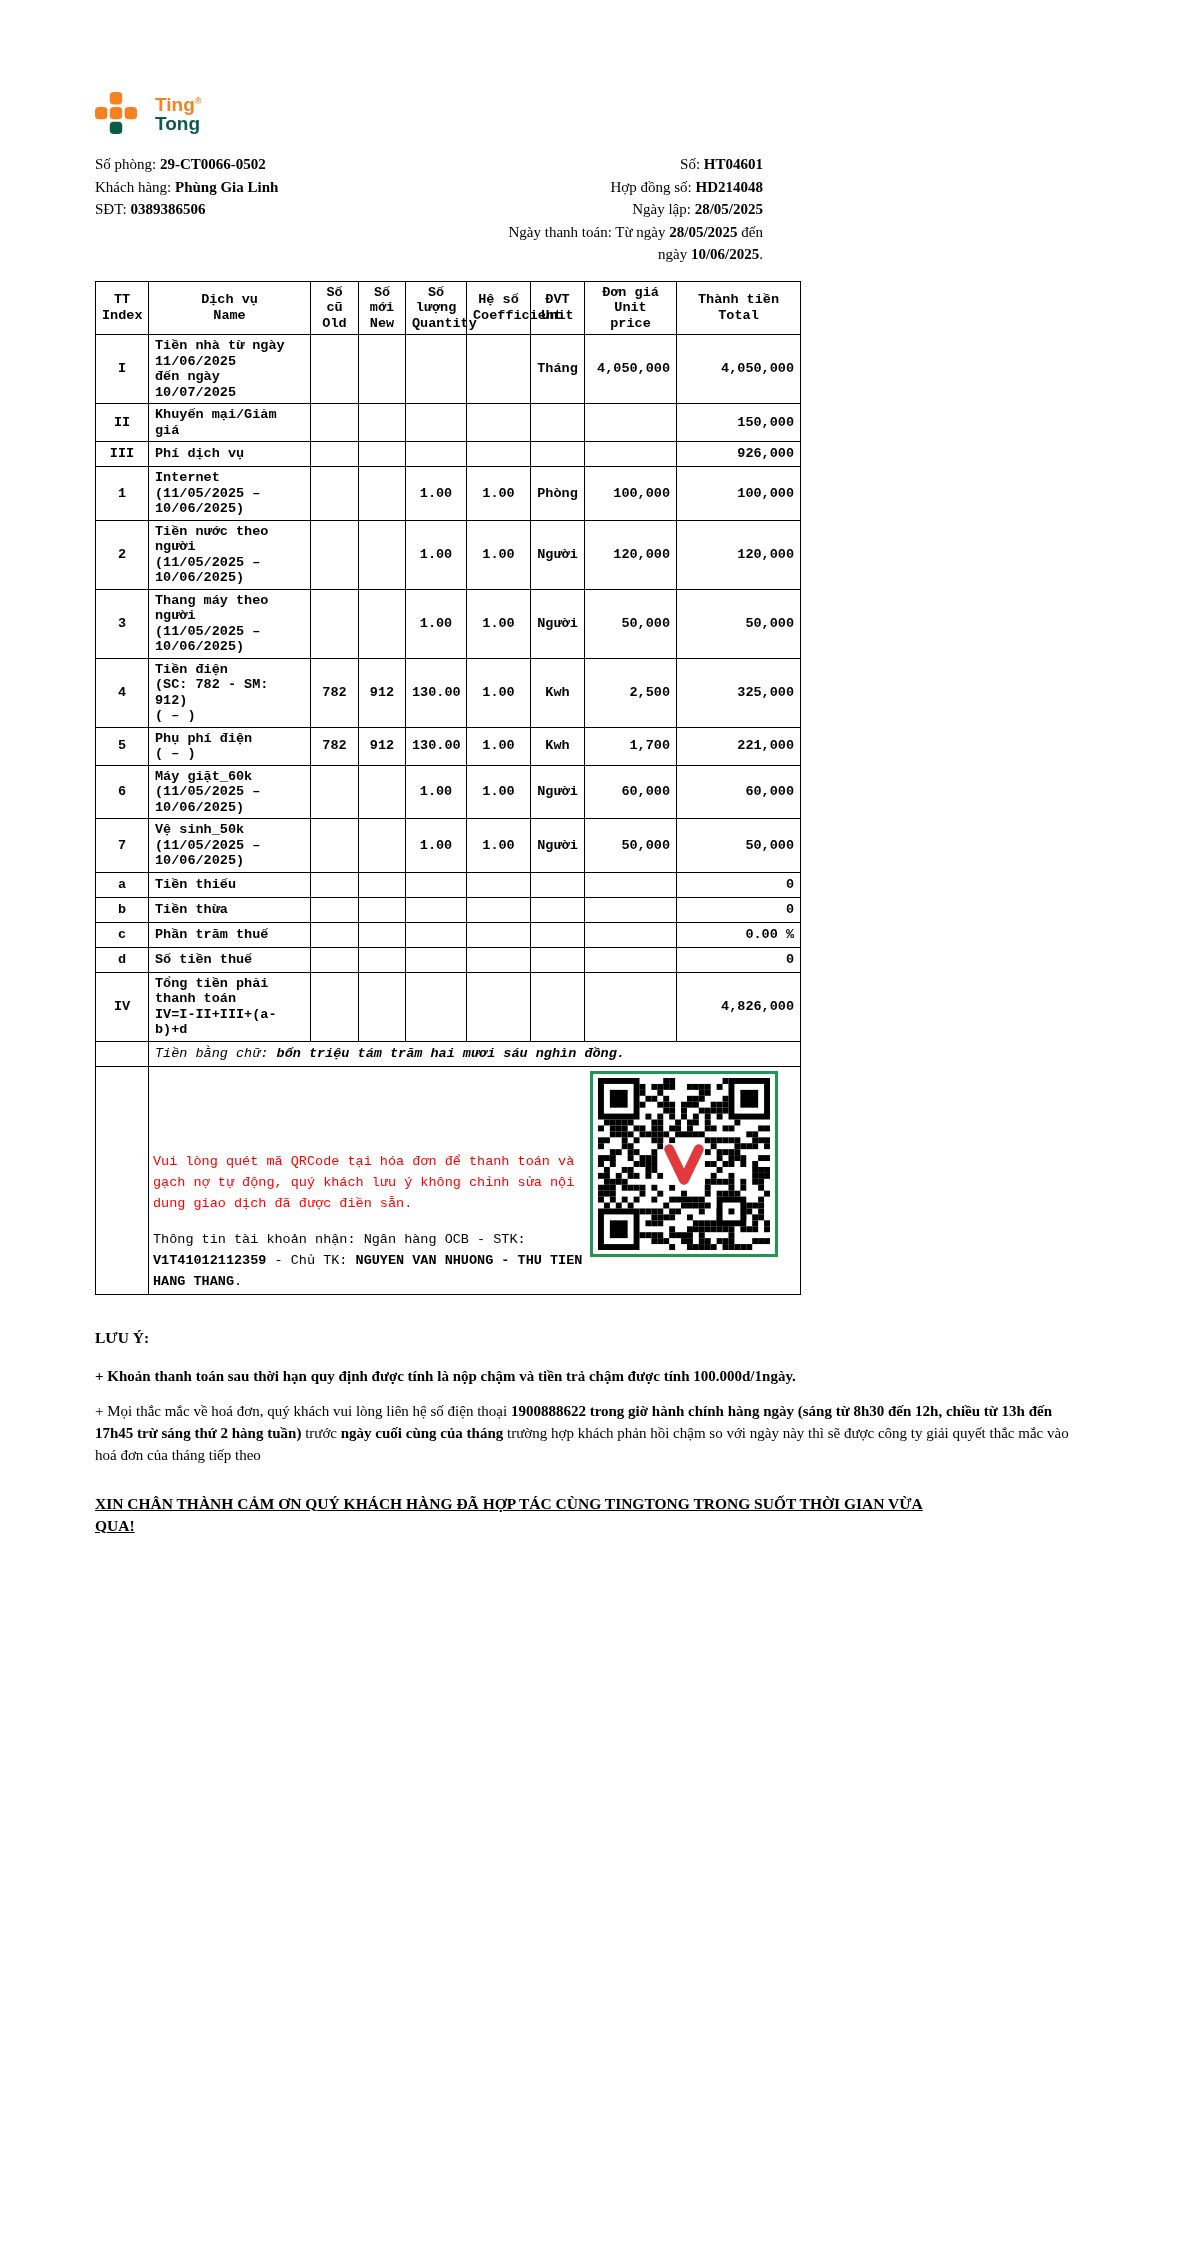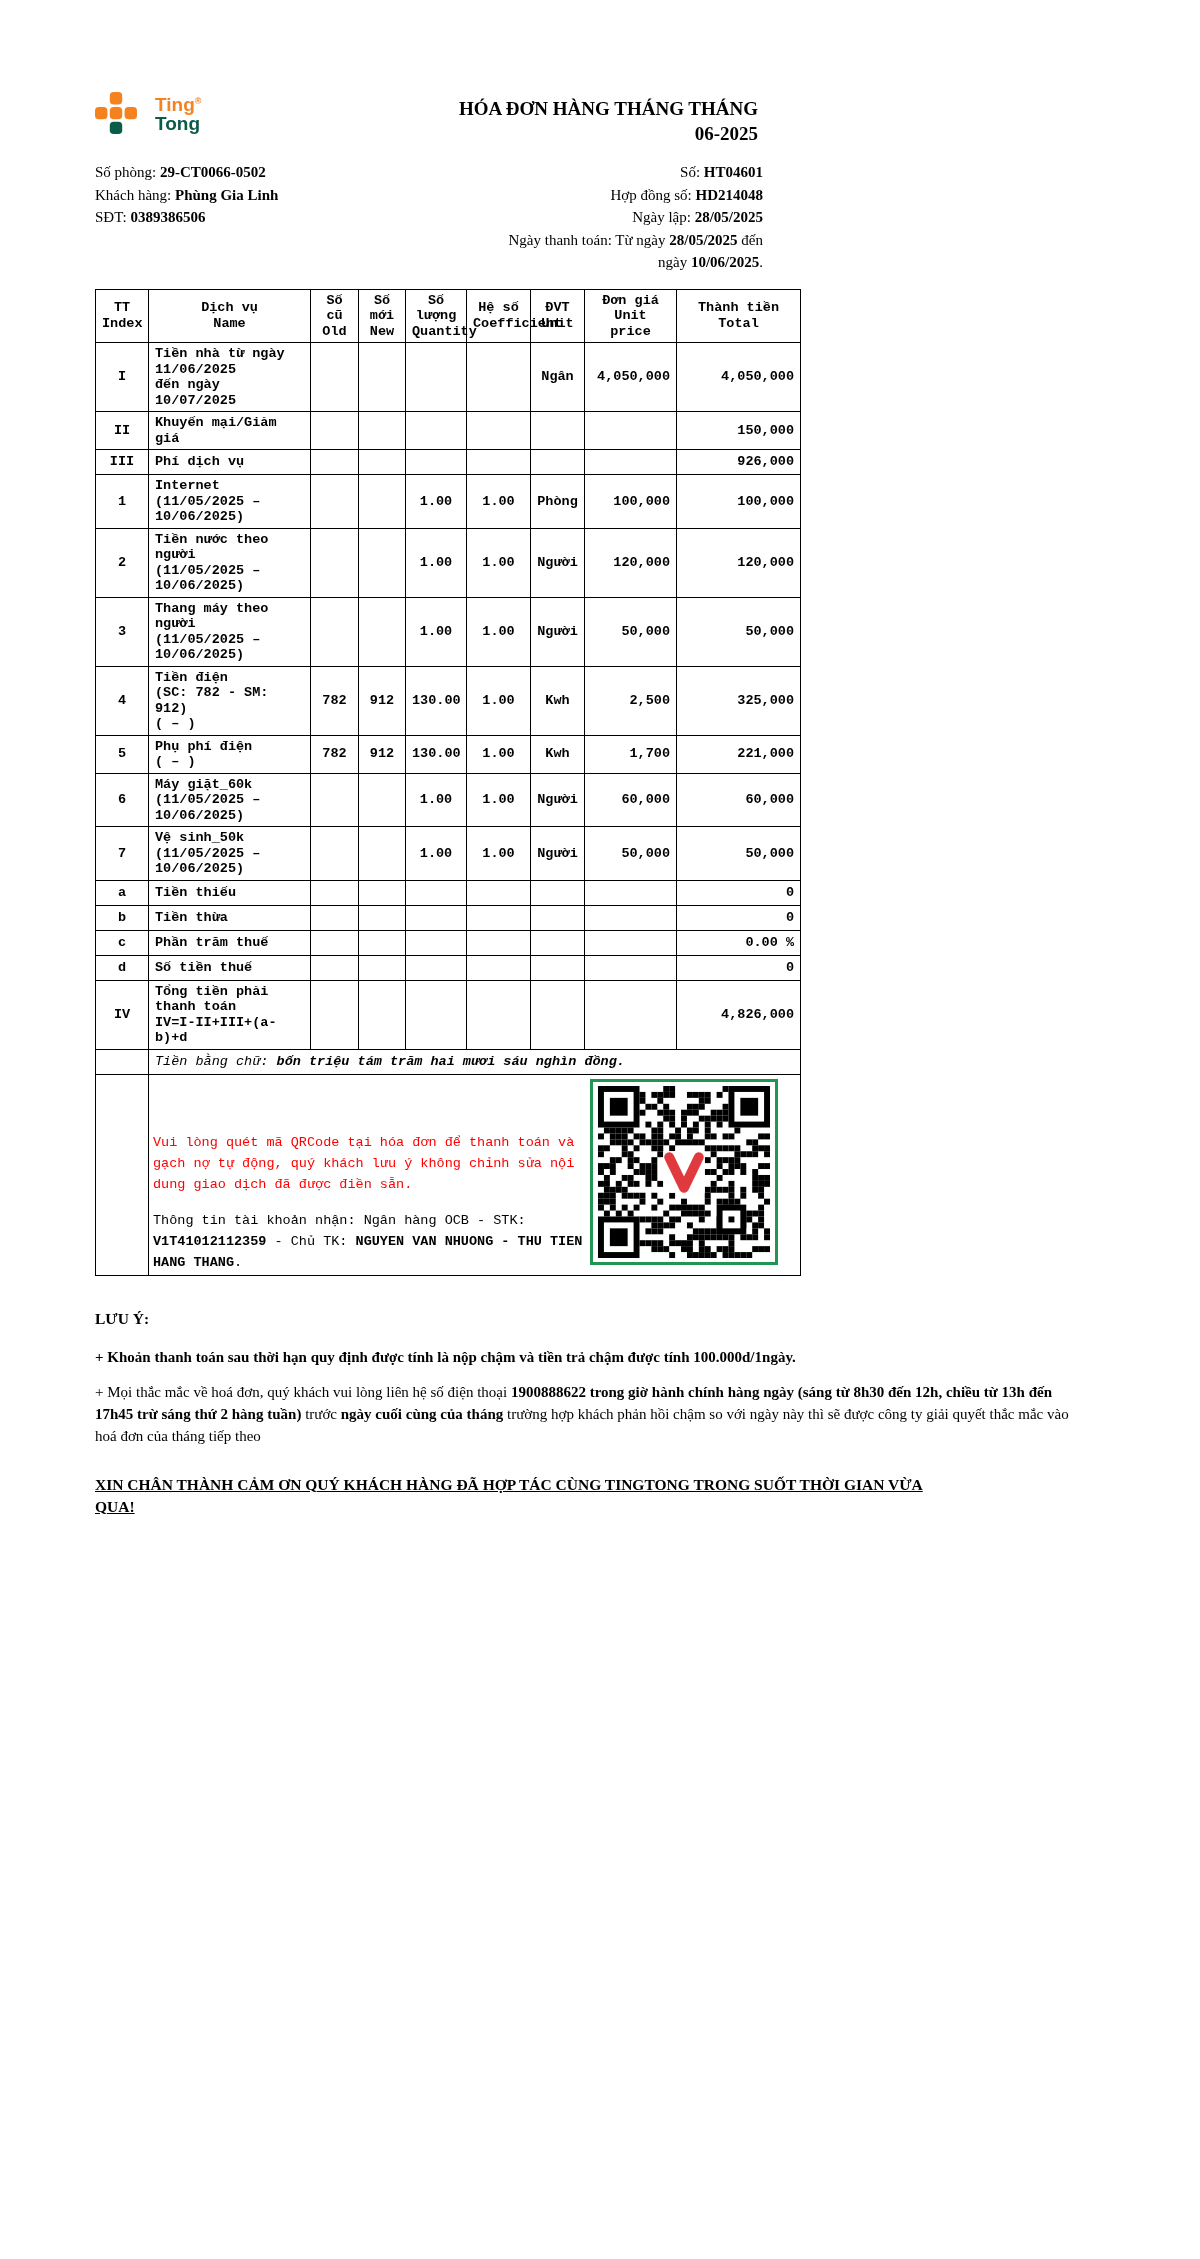--- a/index.html
+++ b/index.html
@@ -35,21 +35,21 @@
   .c-name { text-align:left; white-space:pre-line; padding-left:7px; }
   .c-old,.c-new,.c-qty,.c-coef,.c-unit { text-align:center; }
   .c-price,.c-total { text-align:right; padding-right:7px; }
   .tbl td { height:25px; }
 
   .words-cell { font-weight:normal; font-style:italic; text-align:left; padding-left:7px; height:25px; }
   .words-val { font-weight:bold; }
 
   .qr-cell { height:204px; padding:0 !important; vertical-align:top; font-weight:normal; }
   .qr-flex { display:flex; justify-content:space-between; height:100%; padding:2px 22px 2px 4px; }
-  .qr-texts { width:438px; padding-top:55px; }
+  .qr-texts { width:438px; padding-top:82px; }
   .qr-notice { color:#FF0000; font-size:13.5px; line-height:21px; }
   .qr-account { font-size:13.5px; line-height:21px; margin-top:15px; }
   .qr-box { width:188px; height:186px; border:3px solid #219653; background:#fff; margin-top:2px;
             display:flex; align-items:center; justify-content:center; }
   #qr-svg { width:172px; height:172px; display:block; }
 
   
   .footer { width:995px; margin-top:32px; font-size:15px; line-height:22px; }
   .f-title { font-weight:bold; font-size:15.5px; }
   .f-note1 { font-weight:bold; margin-top:16px; }
@@ -69,21 +69,20 @@
           <rect x="0" y="15.5" width="13" height="13" rx="4" fill="#F5821F"></rect>
           <rect x="15.5" y="15.5" width="13" height="13" rx="4" fill="#F5821F"></rect>
           <rect x="31" y="15.5" width="13" height="13" rx="4" fill="#F5821F"></rect>
           <rect x="15.5" y="31" width="13" height="13" rx="4" fill="#0B5B49"></rect>
         </svg>
         <div class="brand-text">
           <div class="brand-ting"><span>Ting</span><sup>®</sup></div>
           <div class="brand-tong">Tong</div>
         </div>
       </div>
-      <h1 class="title">HÓA ĐƠN HÀNG THÁNG THÁNG 06-2025</h1>
     </div>
 
     <div class="info-row">
       <div class="info-left">
         <p><span>Số phòng: </span><b>29-CT0066-0502</b></p>
         <p><span>Khách hàng: </span><b>Phùng Gia Linh</b></p>
         <p><span>SĐT: </span><b>0389386506</b></p>
       </div>
       <div class="info-right">
         <p><span>Số: </span><b>HT04601</b></p>
@@ -157,21 +156,21 @@
       <tbody>
 
           <tr>
             <td class="c-idx">I</td>
             <td class="c-name">Tiền nhà từ ngày 11/06/2025
 đến ngày 10/07/2025</td>
             <td class="c-old"></td>
             <td class="c-new"></td>
             <td class="c-qty"></td>
             <td class="c-coef"></td>
-            <td class="c-unit">Ngân</td>
+            <td class="c-unit">Tháng</td>
             <td class="c-price">4,050,000</td>
             <td class="c-total">4,050,000</td>
           </tr>
 
           <tr>
             <td class="c-idx">II</td>
             <td class="c-name">Khuyến mại/Giảm giá</td>
             <td class="c-old"></td>
             <td class="c-new"></td>
             <td class="c-qty"></td>

